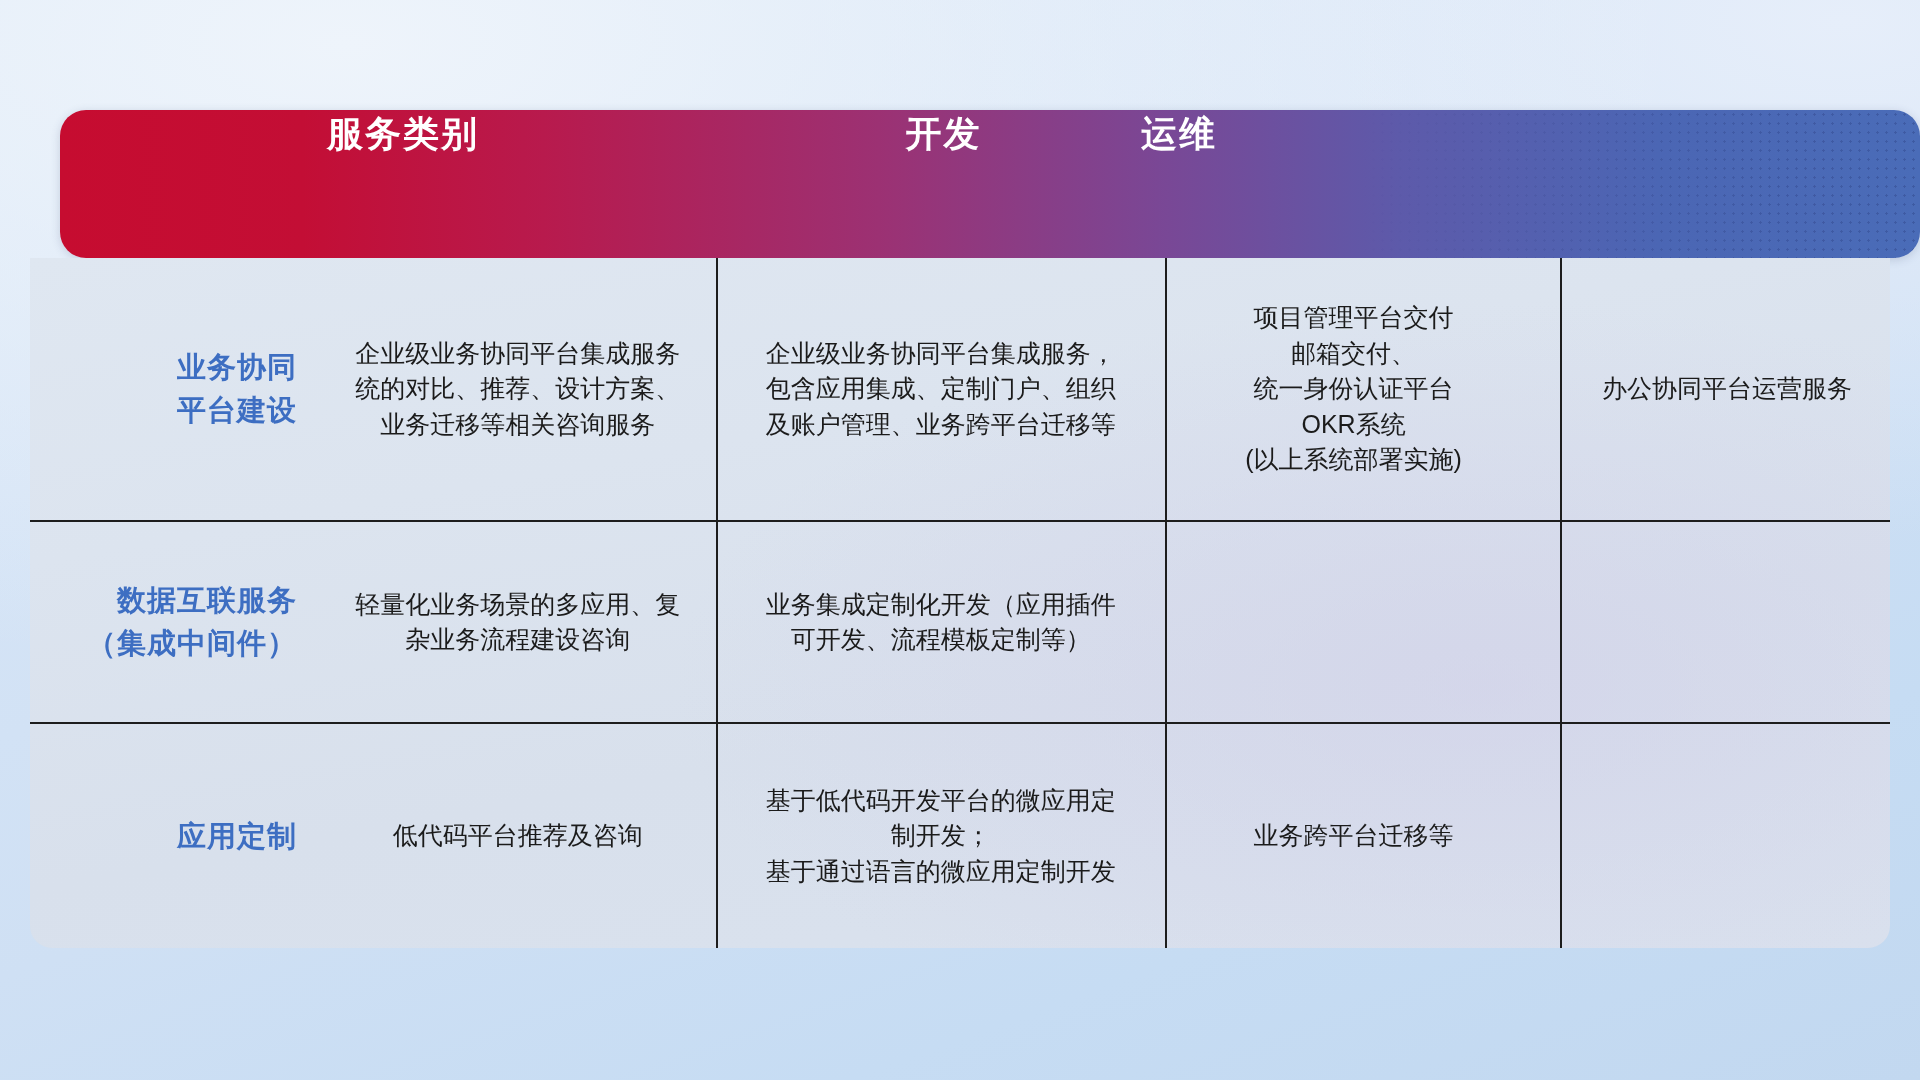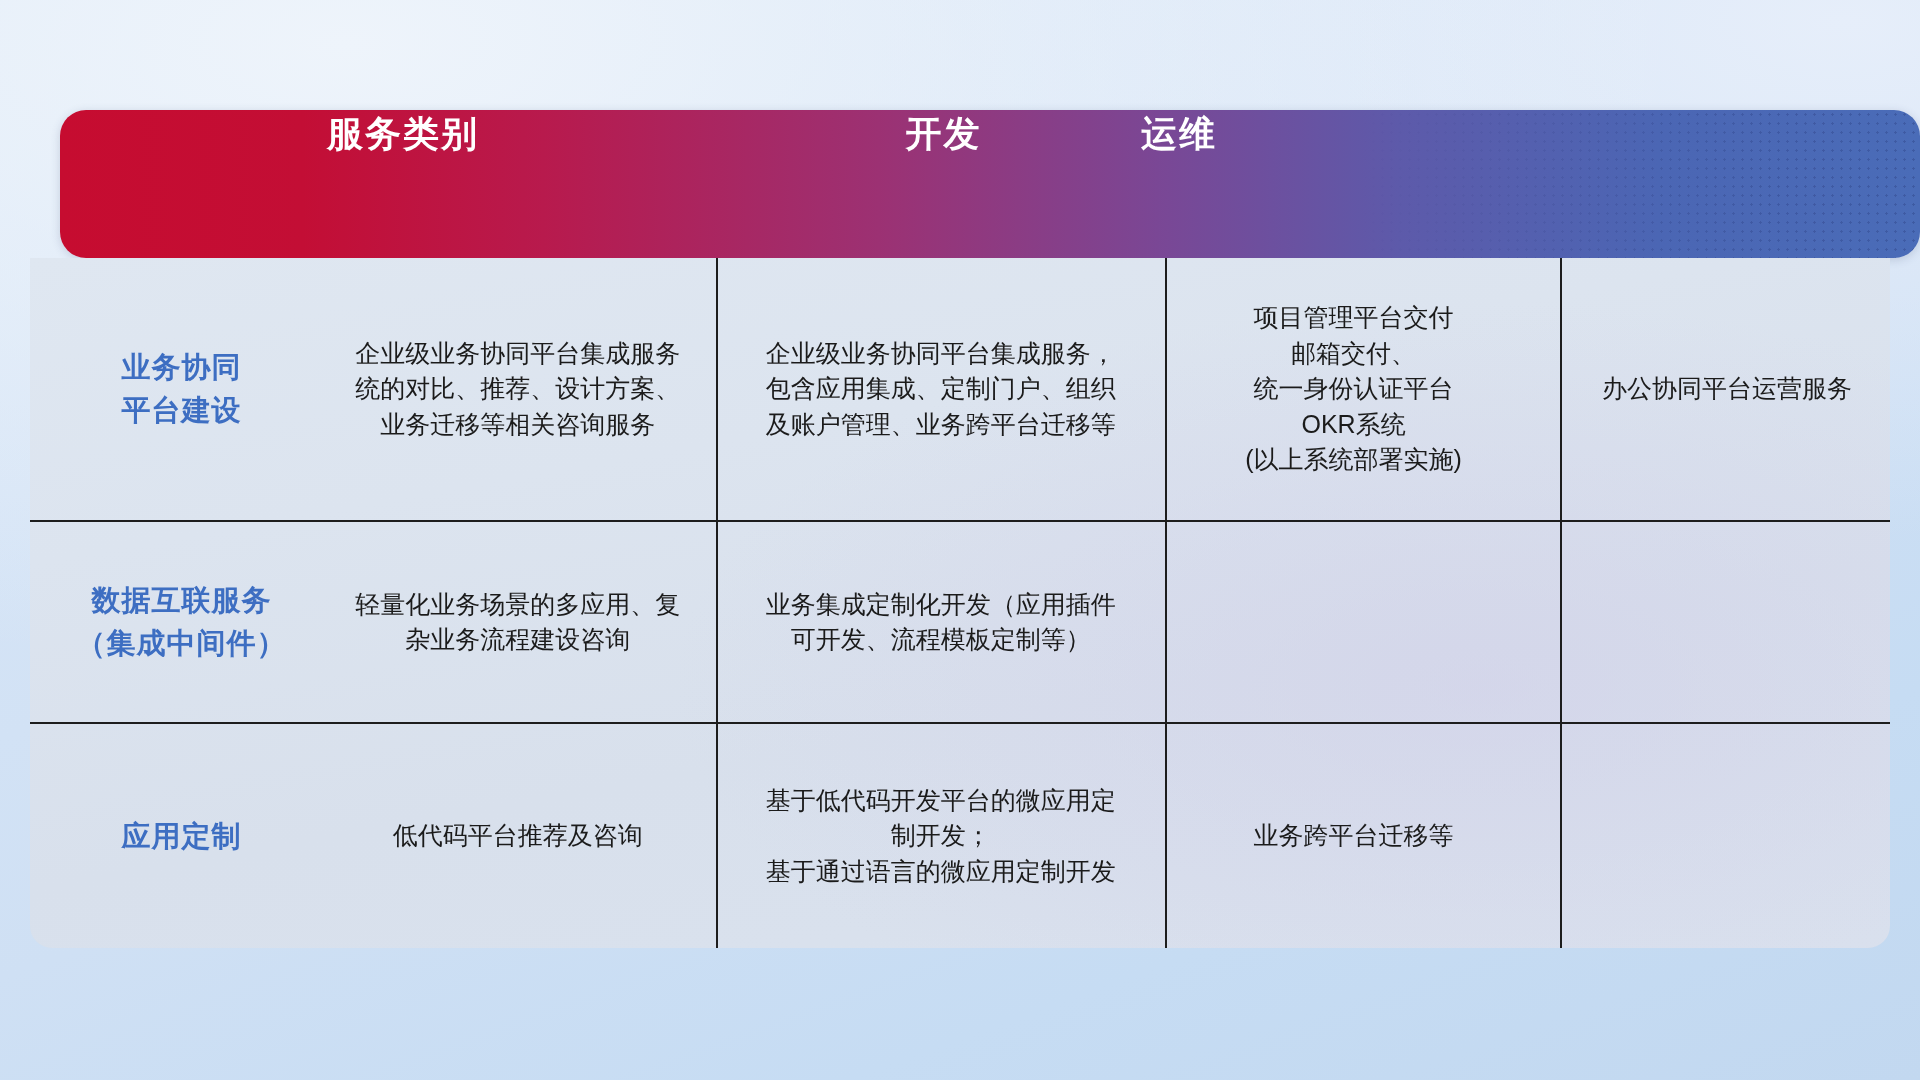--- a/index.html
+++ b/index.html
@@ -143,21 +143,21 @@
     margin-left: 15px;
   }
   .cat {
     color: #3d6ec2;
     font-weight: bold;
     font-size: 29px;
     letter-spacing: 1px;
     line-height: 1.48;
     white-space: pre-line;
     box-sizing: border-box;
-    text-align: center;
+    text-align: right;
   }
   .cat-col  { width: 270px; padding-left: 36px; }
   .desc-col { width: 416px; }
   .dev-col  { width: 410px; }
   .del-col  { width: 395px; }
   .ops-col  { width: 330px; }
 </style>
 </head>
 <body>
 

